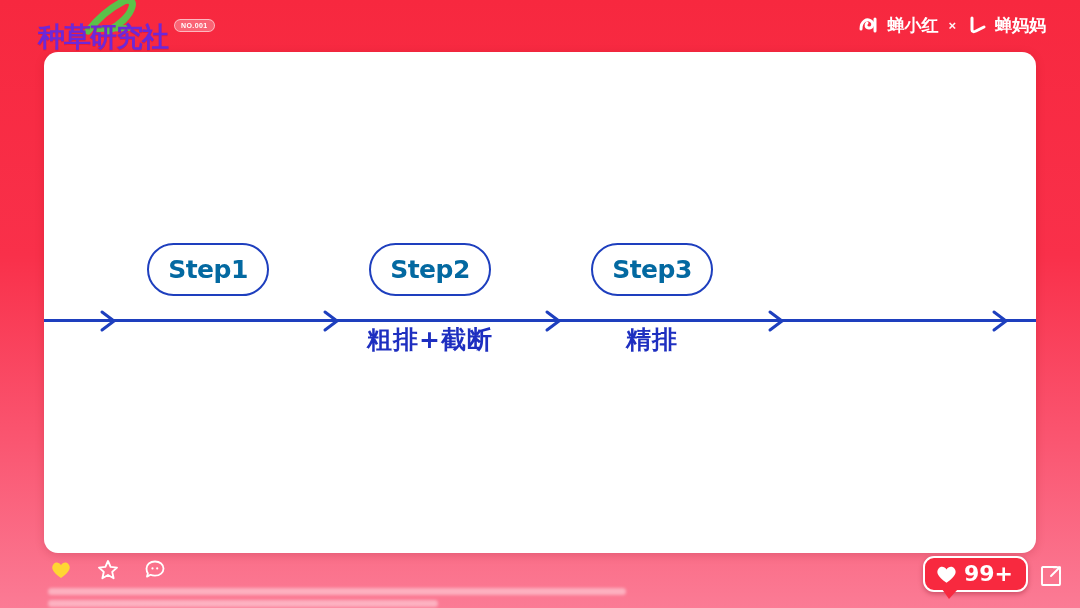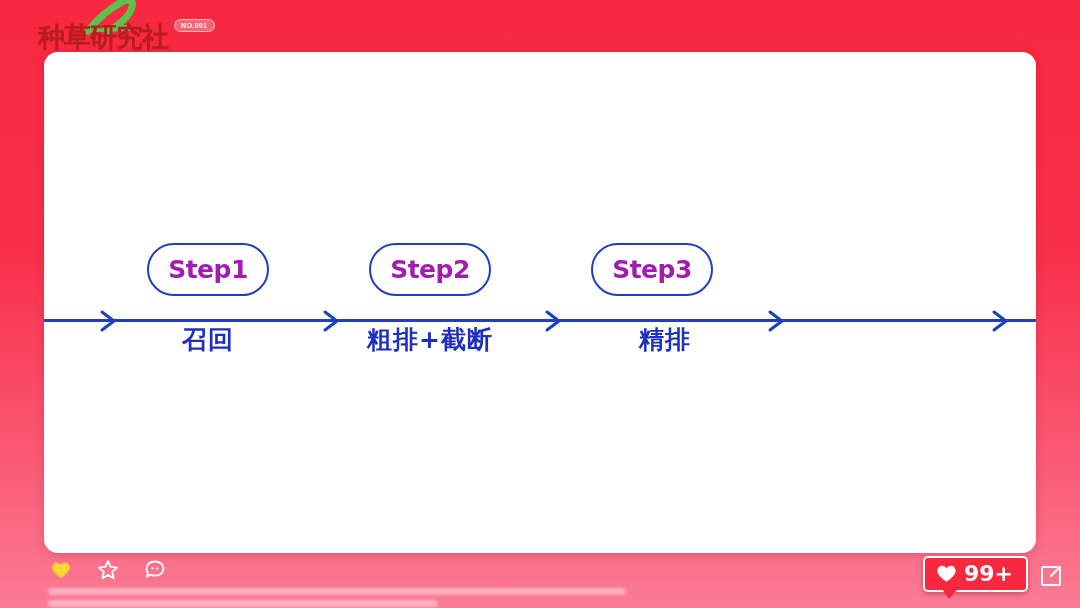--- a/index.html
+++ b/index.html
@@ -15,21 +15,21 @@
   .topbar{
     position:absolute; left:0; top:0; width:1080px; height:52px;
   }
   .brand-logo{
     position:absolute; left:38px; top:4px; height:42px;
     display:flex; align-items:center;
   }
   .logo-wrap{ position:relative; display:flex; align-items:center; }
   .logo-text{
     font-family:"DejaVu Sans",sans-serif;
-    font-size:27px; font-weight:bold; color:#b91c1c;
+    font-size:27px; font-weight:bold; color:#6d28d9;
     letter-spacing:-1px; line-height:1;
     position:relative; z-index:2;
     text-shadow:0 1px 0 rgba(180,0,30,.25);
     margin-top:22px;
   }
   .logo-stroke{
     position:absolute; left:44px; top:-4px; width:68px; height:40px; z-index:1;
     pointer-events:none;
   }
   .logo-badge{
@@ -61,44 +61,44 @@
     position:absolute; left:0; top:267px; width:992px; height:3px;
     background:#1E3FBE;
   }
   .pill{
     position:absolute; top:191px; height:53px;
     background:#ffffff; border:2.5px solid #1E3FBE; border-radius:30px;
     display:flex; align-items:center; justify-content:center;
     z-index:3;
   }
   .pill span{
-    color:#a21caf; font-size:25px; font-weight:bold;
+    color:#0369a1; font-size:25px; font-weight:bold;
     font-family:"DejaVu Sans",sans-serif; letter-spacing:-.5px;
     margin-top:-1px;
   }
   .chev{ position:absolute; top:256px; z-index:4; }
   .caption{
     position:absolute; top:271px; text-align:center;
     color:#1E2FC0; font-size:25px; font-weight:bold;
     font-family:"DejaVu Sans",sans-serif; letter-spacing:1px;
     white-space:nowrap;
   }
 
   
   .bottombar{ position:absolute; left:0; bottom:0; width:1080px; height:55px;}
   .bb-icons{ position:absolute; left:50px; top:6px; display:flex; align-items:center; gap:25px;}
   .bb-lines{ position:absolute; left:48px; top:35px; }
   .bb-line{ height:7px; border-radius:4px; background:rgba(255,255,255,.42); filter:blur(1.4px); margin-bottom:5px;}
   .bb-line.l1{ width:578px; }
   .bb-line.l2{ width:390px; }
   .like-bubble{
     position:absolute; right:52px; top:3px;
-    background:#F8293F; border-radius:5px;
+    background:#F8293F; border-radius:11px;
     padding:5px 13px 5px 10px;
-    display:flex; align-items:flex-start; gap:6px;
+    display:flex; align-items:flex-end; gap:6px;
     box-shadow:0 2px 5px rgba(120,0,20,.35);
     border:2px solid #ffffff;
   }
   .like-bubble:after{
     content:""; position:absolute; left:17px; bottom:-9px;
     width:0;height:0;border-left:7px solid transparent;border-right:9px solid transparent;
     border-top:10px solid #F8293F;
   }
   .like-count{ color:#fff; font-size:22px; font-weight:bold; font-family:"DejaVu Sans",sans-serif; line-height:1;}
   .share-btn{ position:absolute; right:18px; top:12px; }
@@ -112,20 +112,36 @@
     <div class="logo-wrap">
       <svg class="logo-stroke" viewBox="0 0 68 40">
         <path d="M6 34 C14 24 26 12 40 5 C46 2 52 3 50 10 C48 18 38 28 26 34" stroke="#5BC24A" stroke-width="7" fill="none" stroke-linecap="round"></path>
         <path d="M16 32 L46 31" stroke="#5BC24A" stroke-width="6" fill="none" stroke-linecap="round"></path>
       </svg>
       <div class="logo-text">种草研究社</div>
       <div class="logo-badge">NO.001</div>
     </div>
   </div>
 
+  <div class="cobrand">
+    <div class="cb-item">
+      <svg width="24" height="20" viewBox="0 0 24 20">
+        <path d="M3 14 C3 6 9 3 13 6 C16 8 15 13 11 13 C8 13 7 10 9 8" stroke="#fff" stroke-width="3" fill="none" stroke-linecap="round"></path>
+        <path d="M17 4 L17 16" stroke="#fff" stroke-width="3" stroke-linecap="round"></path>
+      </svg>
+      <span class="cb-name">蝉小红</span>
+    </div>
+    <span class="cb-x">×</span>
+    <div class="cb-item">
+      <svg width="24" height="20" viewBox="0 0 24 20">
+        <path d="M6 3 L6 15 C6 17 8 17 10 16 L18 12" stroke="#fff" stroke-width="3" fill="none" stroke-linecap="round" stroke-linejoin="round"></path>
+      </svg>
+      <span class="cb-name">蝉妈妈</span>
+    </div>
+  </div>
 </div>
 
 <div class="card">
   <div class="flow">
 
     <div class="flow-line"></div>
 
     <svg class="chev" style="left:52px;" width="30" height="26" viewBox="0 0 30 26">
         <path d="M6 4 L18 13 L6 22" stroke="#1E3FBE" stroke-width="3" fill="none" stroke-linecap="round" stroke-linejoin="round"></path>
       </svg>
@@ -145,23 +161,22 @@
     <div class="pill" style="left:103px; width:122px;">
       <span>Step1</span>
     </div>
     <div class="pill" style="left:325px; width:122px;">
       <span>Step2</span>
     </div>
     <div class="pill" style="left:547px; width:122px;justify-content:center;">
       <span>Step3</span>
     </div>
 
-    <div class="caption" style="left:103px; width:122px;">召回</div>
     <div class="caption" style="left:305px; width:162px;">粗排+截断</div>
-    <div class="caption" style="left:560px; width:122px;font-family:Liberation Serif, serif;">精排</div>
+    <div class="caption" style="left:547px; width:122px;font-family:Liberation Serif, serif;">精排</div>
 
   </div>
 </div>
 
 <div class="bottombar">
 
   <div class="bb-icons">
     <svg width="22" height="20" viewBox="0 0 22 20">
       <path d="M11 18 C2 11.5 1 7.5 3.3 4.4 C5.4 1.6 9.3 2.2 11 5.3 C12.7 2.2 16.6 1.6 18.7 4.4 C21 7.5 20 11.5 11 18 Z" fill="#FFD633"></path>
     </svg>

